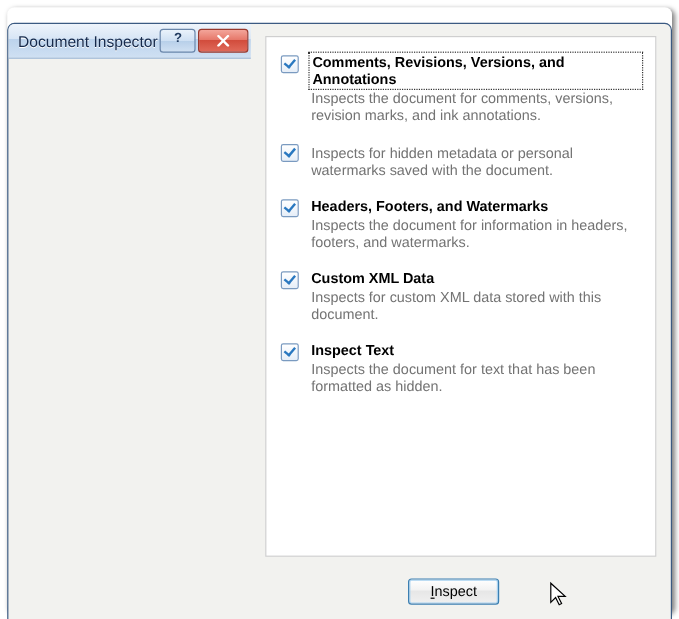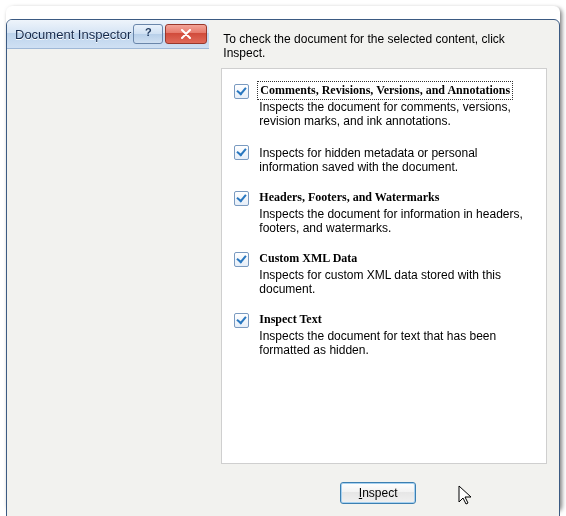--- a/index.html
+++ b/index.html
@@ -135,30 +135,29 @@
     border-left: 2px solid #2a78c0;
     border-bottom: 2px solid #2a78c0;
     transform: rotate(-50deg);
   }
   .item-text {
     flex: 1 1 auto;
   }
   .item-title {
     font-weight: bold;
     display: inline-block;
-    font-family: Liberation Serif, serif;
   }
   .item-title.focused {
     outline: 1px dotted #333;
     outline-offset: 1px;
     padding: 0 1px;
   }
   .item-desc {
     margin-top: 2px;
-    color: #000000;
+    color: #737373;
   }
 
   .button-row {
     flex: 0 0 auto;
     height: 38px;
     display: flex;
     justify-content: center;
     align-items: center;
     padding: 0 12px 10px 0;
     gap: 8px;
@@ -202,35 +201,34 @@
       <div class="tbtn help" title="Help"></div>
       <div class="tbtn close" title="Close">
         <svg width="12" height="10" viewBox="0 0 12 10">
           <path d="M2 1 L10 9 M10 1 L2 9" stroke="#fff" stroke-width="2" stroke-linecap="round"></path>
         </svg>
       </div>
     </div>
   </div>
 
   <div class="content">
-    <div class="instruction">To check the document for the selected content, click Inspect.</div>
 
     <div class="list-area" id="list-area">
 
     <div class="item">
           <div class="cb-wrap">
             <div class="cb checked"></div>
           </div>
           <div class="item-text"><div class="item-title focused">Comments, Revisions, Versions, and Annotations</div><div class="item-desc">Inspects the document for comments, versions, revision marks, and ink annotations.</div></div>
         </div>
         <div class="item">
           <div class="cb-wrap">
             <div class="cb checked"></div>
           </div>
-          <div class="item-text"><div class="item-desc">Inspects for hidden metadata or personal information saved with the document.</div></div>
+          <div class="item-text"><div class="item-desc">Inspects for hidden metadata or personal watermarks saved with the document.</div></div>
         </div>
         <div class="item">
           <div class="cb-wrap">
             <div class="cb checked"></div>
           </div>
           <div class="item-text"><div class="item-title">Headers, Footers, and Watermarks</div><div class="item-desc">Inspects the document for information in headers, footers, and watermarks.</div></div>
         </div>
         <div class="item">
           <div class="cb-wrap">
             <div class="cb checked"></div>

